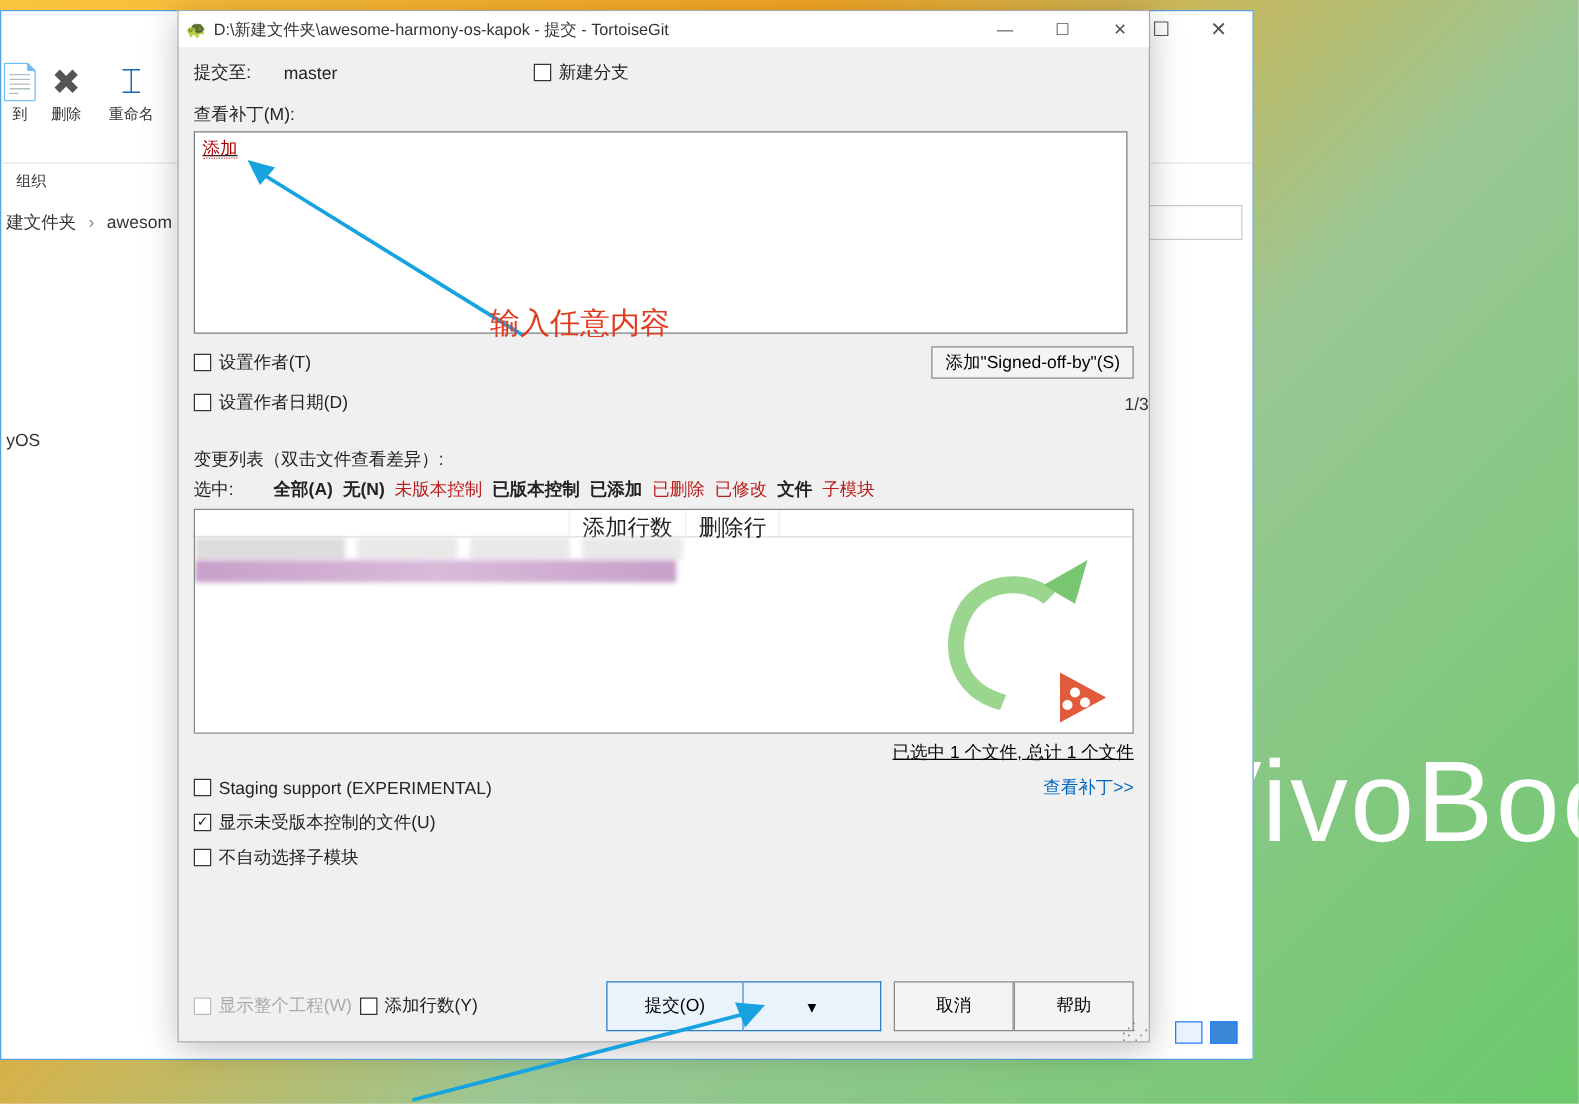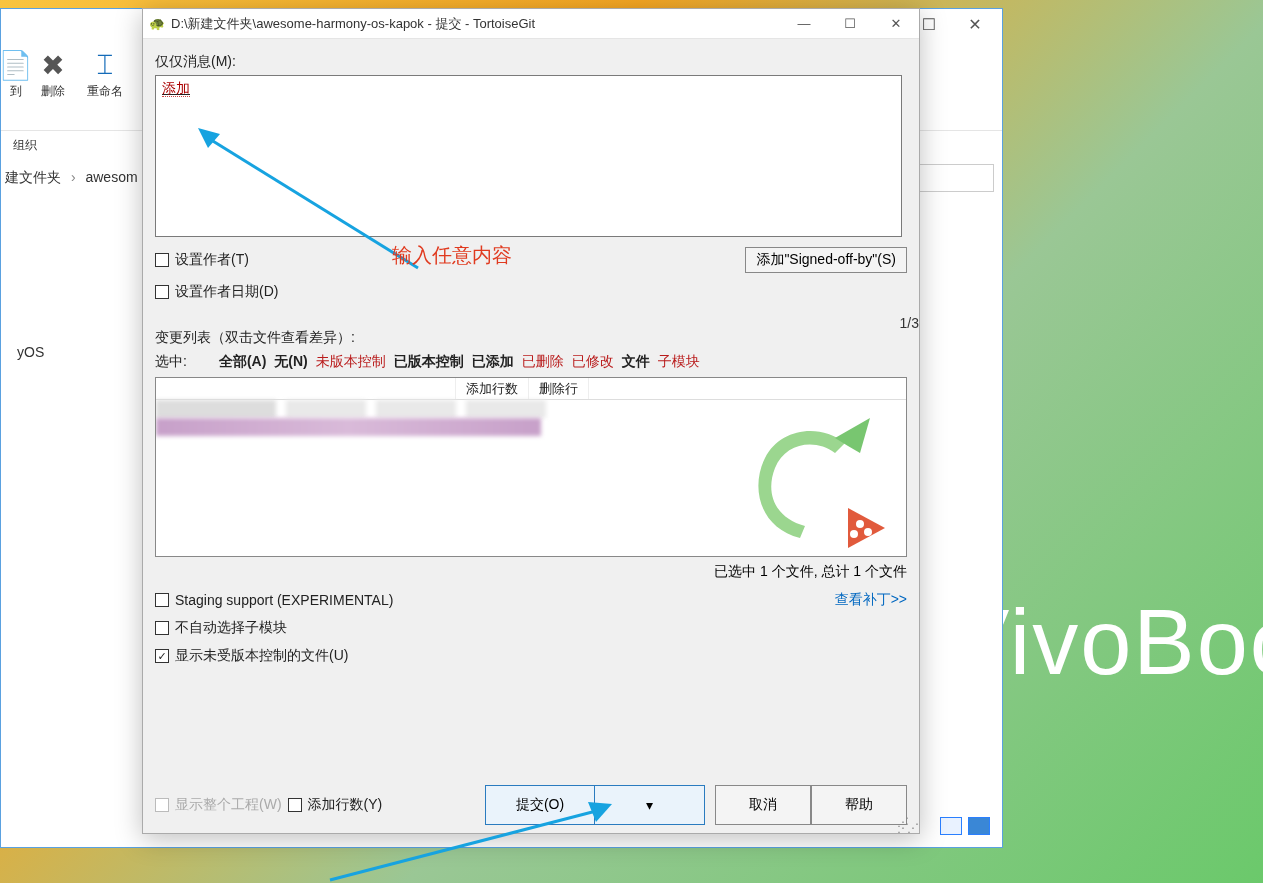--- a/index.html
+++ b/index.html
@@ -13,21 +13,21 @@
 .ribbon { height: 92px; border-bottom:1px solid #e5e5e5; display:flex; align-items:flex-start; padding-top:8px; padding-left:4px;}
 .ribbon-item { display:flex; flex-direction:column; align-items:center; width:52px; color:#333; font-size:12px;}
 .ribbon-item .ico { font-size:28px; height:36px; display:flex; align-items:center;}
 .ribbon .delete-ico { color:#555;}
 .ribbon .rename-ico { color:#146bb8;}
 .org-label { font-size:12px; color:#333; padding:6px 0 6px 12px;}
 .breadcrumb-row { display:flex; align-items:center; padding:4px 8px 4px 0;}
 .breadcrumb { flex:none; font-size:14px; color:#333; padding-left:4px;}
 .breadcrumb .sep { color:#888; margin:0 6px;}
 .searchbox { margin-left:auto; width: 360px; height: 28px; border:1px solid #ccc;}
-.sidebar-fragment { position:absolute; left:12px; top:335px; font-size:14px; color:#333; padding-left:4px;}
+.sidebar-fragment { position:absolute; left:0; top:335px; font-size:14px; color:#333; padding-left:4px;}
 .tray { position:absolute; right:12px; bottom:12px; display:flex; gap:6px;}
 .tray .tray-btn { width:22px; height:18px; border:1px solid #2a7fff; background:#e9f2ff;}
 .tray .tray-btn.alt { background:#3a87d6;}
 .dialog { position:absolute; left:142px; top:8px; width:778px; height:826px; background:#f0f0f0; border:1px solid #aaa; box-shadow:0 5px 25px rgba(0,0,0,.25); display:flex; flex-direction:column;}
 .dlg-titlebar { height:30px; background:#fff; display:flex; align-items:center; padding-left:6px; border-bottom:1px solid #e5e5e5;}
 .dlg-titlebar .t-icon { width:16px;height:16px; font-size:13px; margin-right:6px;}
 .dlg-titlebar .t-text { font-size:13px; color:#333; flex:1; white-space:nowrap; overflow:hidden;}
 .dlg-titlebar .win-btn { width:46px; height:30px; display:flex; align-items:center; justify-content:center; color:#555; font-size:13px;}
 .dlg-body { flex:1; padding:10px 12px 8px 12px; display:flex; flex-direction:column; overflow:hidden;}
 .row { display:flex; align-items:center; font-size:14px; color:#222;}
@@ -39,40 +39,40 @@
 .msg-box { width: calc(100% - 5px); height:162px; background:#fff; border:1px solid #7a7a7a; margin-top:4px; padding:4px 6px; font-size:14px; color:#222; position:relative;text-decoration:underline;}
 .msg-box .typed { color:#a00; border-bottom:1px dotted #c44;}
 .count-badge { position:absolute; right:0; top:276px; font-size:14px; color:#333;}
 .checkrow { margin-top:10px;}
 .signed-off { border:1px solid #888; background:#f4f4f4; padding:3px 10px; font-size:14px; margin-left:auto;}
 .spacer-mid { height:24px;}
 .filter-row { font-size:14px; color:#222; margin-top:6px;}
 .filter-row .disabled { color:#b91c1c;}
 .filter-row span { margin-right:8px;}
 .files-panel { margin-top:6px; border:1px solid #888; height:180px; background:#fff; position:relative; overflow:hidden;}
-.files-header { display:flex; height:22px; border-bottom:1px solid #ddd; font-size:13px; color:#222;}
+.files-header { display:flex; height:22px; border-bottom:1px solid #ddd; font-size:18px; color:#222;}
 .files-header .col { padding:2px 10px; border-right:1px solid #eee;}
 .masked { position:absolute; top:22px; left:0; height:36px; width:470px; display:flex;}
 .masked div { height:18px; }
 .mask-a { width:120px; background:#ddd; filter:blur(2px);}
 .mask-b { width:80px; background:#e9e9e9; filter:blur(2px); margin-left:10px;}
 .mask-row2 { position:absolute; top:40px; left:0; height:18px; width:385px; background:linear-gradient(90deg,#c7a0c9,#d9bad9,#c7a0c9); filter:blur(2px);}
 .commit-logo { position:absolute; right:16px; bottom:8px; width:150px; height:150px;}
 .status-row { display:flex; align-items:center; margin-top:6px; font-size:14px;}
-.status-row .right { margin-left:auto; text-align:right;}
+.status-row .right { margin-left:auto; text-align:right;text-decoration:underline;}
 .linklike { color:#0067c0;}
 .bottom-btns { margin-top:auto; display:flex; align-items:center; padding-top:10px;}
 .btn-std { border:1px solid #888; background:#f4f4f4; height:40px; min-width:96px; font-size:14px; display:flex; align-items:center; justify-content:center;}
 .btn-commit { border:1px solid #2a7bbf; background:#eaf3fb; min-width:110px;}
 .dropdown { width:22px; border-left:none; margin-right:10px;}
 .resize-grip { position:absolute; right:2px; bottom:2px; font-size:12px; color:#888; line-height:6px; letter-spacing:-2px;}
 .arrow1 { position:absolute; left:198px; top:128px; width:230px; height:160px; pointer-events:none;}
 .arrow1 line { stroke:#17a3e0; stroke-width:3;}
 .arrow1 polygon { fill:#17a3e0;}
-.annot { position:absolute; left:392px; top:242px; font-size:20px; color:#e03a1f;}
+.annot { position:absolute; left:392px; top:242px; font-size:24px; color:#e03a1f;}
 .arrow2 { position:absolute; left:320px; top:800px; width:300px; height:90px; pointer-events:none;}
 .arrow2 line { stroke:#17a3e0; stroke-width:3;}
 .arrow2 polygon { fill:#17a3e0;}
 .disabled-text { color:#aaa;}
 .section-label { font-size:14px; color:#222; margin-top:4px;}
 </style>
 </head>
 <body>
 
 <div class="vivobook">VivoBoo</div>
@@ -117,21 +117,27 @@
 
 <div class="dialog">
   <div class="dlg-titlebar">
     <span class="t-icon">🐢</span>
     <span class="t-text">D:\新建文件夹\awesome-harmony-os-kapok - 提交 - TortoiseGit</span>
     <div class="win-btn">—</div>
     <div class="win-btn">☐</div>
     <div class="win-btn">✕</div>
   </div>
   <div class="dlg-body" style="position:relative;">
-    <div class="section-label">仅仅消息(M):</div>
+    <div class="row commit-to-row">
+      <span class="lbl1">提交至:</span>
+      <span class="branch">master</span>
+      <span class="chk"></span>
+      <span>新建分支</span>
+    </div>
+    <div class="section-label">查看补丁(M):</div>
     <div class="msg-box">
       <span class="typed">添加</span>
     </div>
     <div class="count-badge">1/3</div>
 
     <div class="row checkrow">
       <span class="chk"></span>
       <span>设置作者(T)</span>
       <button class="signed-off">添加"Signed-off-by"(S)</button>
     </div>
@@ -179,26 +185,26 @@
     <div class="status-row">
       <span></span>
       <span class="right">已选中 1 个文件, 总计 1 个文件</span>
     </div>
     <div class="row checkrow">
       <span class="chk"></span>
       <span>Staging support (EXPERIMENTAL)</span>
       <span class="right linklike" style="margin-left:auto;">查看补丁&gt;&gt;</span>
     </div>
     <div class="row checkrow">
-      <span class="chk"></span>
-      <span>不自动选择子模块</span>
-    </div>
-    <div class="row checkrow">
       <span class="chk checked"></span>
       <span>显示未受版本控制的文件(U)</span>
+    </div>
+    <div class="row checkrow">
+      <span class="chk"></span>
+      <span>不自动选择子模块</span>
     </div>
 
     <div class="bottom-btns">
       <div style="display:flex;flex-direction:row;gap:6px;">
         <div class="row">
           <span class="chk" style="border-color:#bbb;"></span>
           <span class="disabled-text">显示整个工程(W)</span>
         </div>
         <div class="row">
           <span class="chk"></span>

